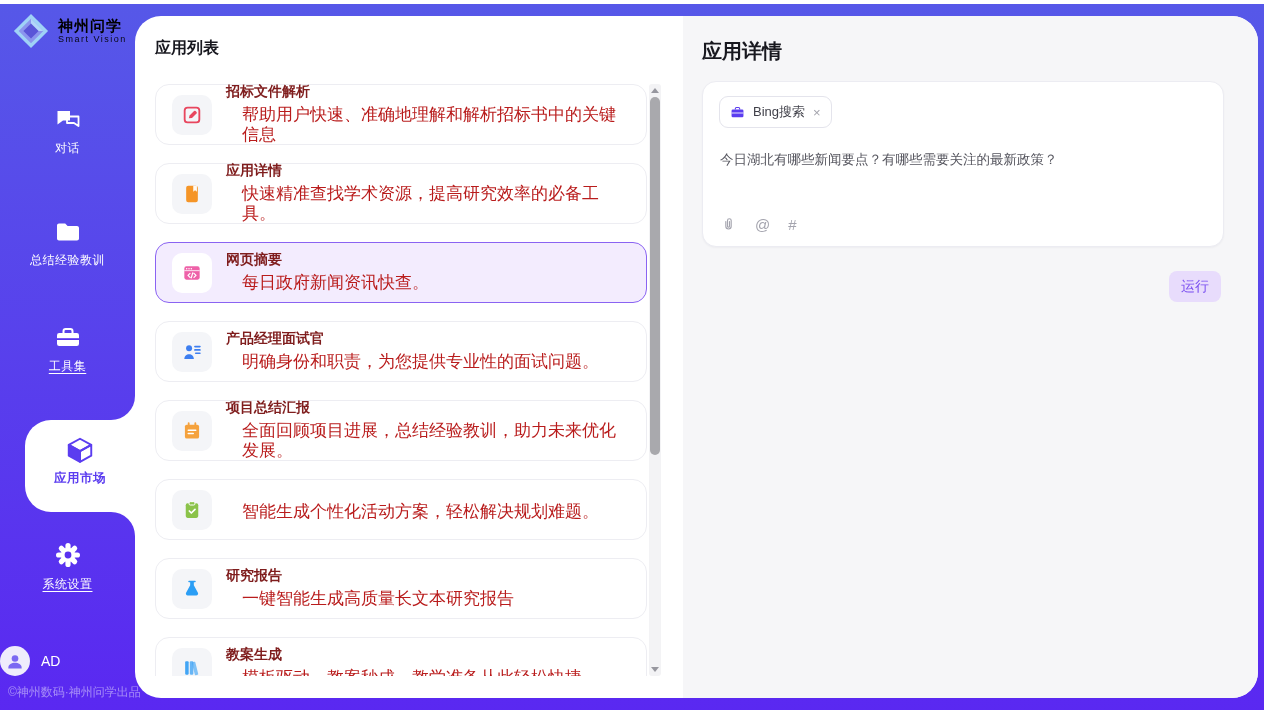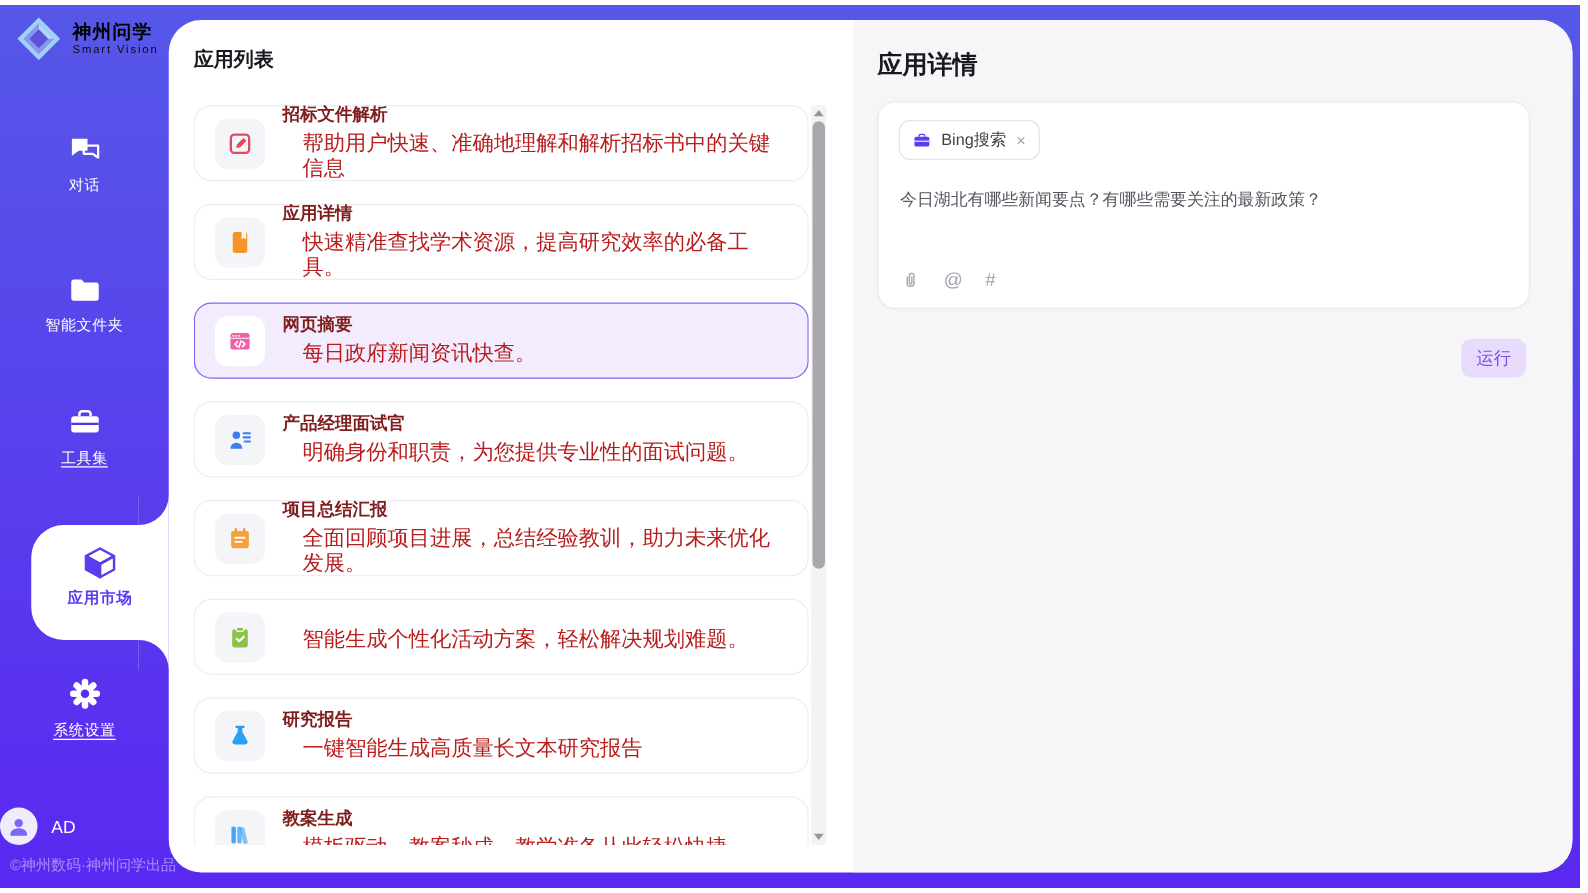--- a/index.html
+++ b/index.html
@@ -108,21 +108,21 @@
       <path d="M3.5 5h12.5v9.5H9l-5.5 4z" fill="#fff"></path>
       <path d="M13 10.5h11.5V20L20 17h-7z" fill="none" stroke="#fff" stroke-width="1.8" stroke-linejoin="round"></path>
     </svg>
     <div class="nav-label">对话</div>
   </div>
 
   <div class="nav-item" style="top:218px">
     <svg class="nav-icon" width="28" height="28" viewBox="0 0 28 28">
       <path d="M3 7.5c0-1.1.9-2 2-2h6.2l2.4 2.4H23c1.1 0 2 .9 2 2v10.6c0 1.1-.9 2-2 2H5c-1.1 0-2-.9-2-2z" fill="#fff"></path>
     </svg>
-    <div class="nav-label">智能文件夹</div>
+    <div class="nav-label">总结经验教训</div>
   </div>
 
   <div class="nav-item u" style="top:324px">
     <svg class="nav-icon" width="28" height="28" viewBox="0 0 28 28">
       <path d="M9.5 9V7.2C9.5 6 10.5 5 11.7 5h4.6c1.2 0 2.2 1 2.2 2.2V9" fill="none" stroke="#fff" stroke-width="2"></path>
       <rect x="3" y="9" width="22" height="13" rx="2.2" fill="#fff"></rect>
       <rect x="3" y="14.2" width="22" height="1.8" fill="#5733ef"></rect>
     </svg>
     <div class="nav-label">工具集</div>
   </div>

